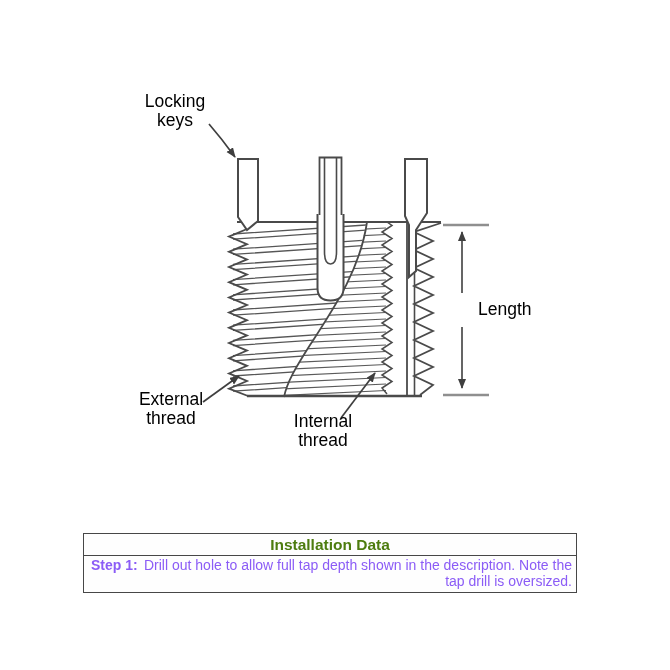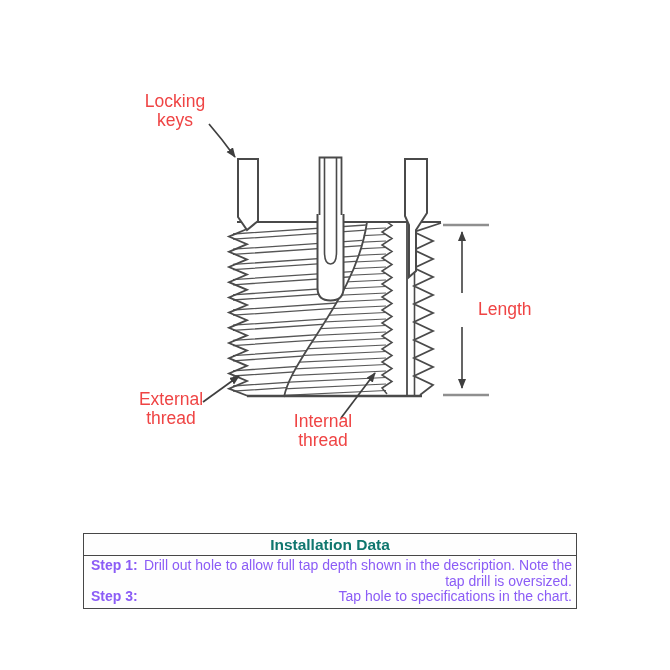--- a/index.html
+++ b/index.html
@@ -1,32 +1,32 @@
 <!DOCTYPE html>
 <html><head>
 <meta charset="utf-8">
 <style>
   html,body{margin:0;padding:0;background:#ffffff;}
   #stage{
     position:relative;width:670px;height:670px;background:#ffffff;overflow:hidden;
     font-family:"Liberation Sans","DejaVu Sans",sans-serif;color:#262626;
   }
   .diagram-label{
-    position:absolute;font-size:17.5px;line-height:19px;color:#ef4444;
+    position:absolute;font-size:17.5px;line-height:19px;color:#000000;
     white-space:pre-line;text-align:center;
   }
   .diagram-label.single{white-space:nowrap;text-align:left;}
   
   .inst-table{
     position:absolute;left:83px;top:533px;width:494px;
     border:1.6px solid #474747;background:#fefefe;box-sizing:border-box;
   }
   .inst-header{
     border-bottom:1.6px solid #474747;text-align:center;
-    font-weight:bold;font-size:15.5px;color:#0f766e;padding:2px 0 1px 0;
+    font-weight:bold;font-size:15.5px;color:#4d7c0f;padding:2px 0 1px 0;
   }
   .inst-body{padding:2px 4px 3px 7px;font-size:14px;line-height:15.6px;color:#8b5cf6;}
   .inst-row{display:flex;align-items:flex-start;}
   .inst-row .lbl{font-weight:bold;flex:0 0 46px;white-space:nowrap;}
   .inst-row .txt{flex:1 1 auto;padding-left:5px;text-align:right;}
   svg{position:absolute;left:0;top:0;}
 </style>
 </head>
 <body>
 
@@ -120,20 +120,16 @@
   <div class="diagram-label" style="left:287px;top:412px;width:72px;">Internal
 thread</div>
 
   <div class="inst-table">
     <div class="inst-header">Installation Data</div>
     <div class="inst-body">
       <div class="inst-row">
         <span class="lbl">Step 1:</span>
         <span class="txt">Drill out hole to allow full tap depth shown in the description. Note the tap drill is oversized.</span>
       </div>
-      <div class="inst-row">
-        <span class="lbl">Step 3:</span>
-        <span class="txt">Tap hole to specifications in the chart.</span>
-      </div>
     </div>
   </div>
 
 </div>
 
 </body></html>

